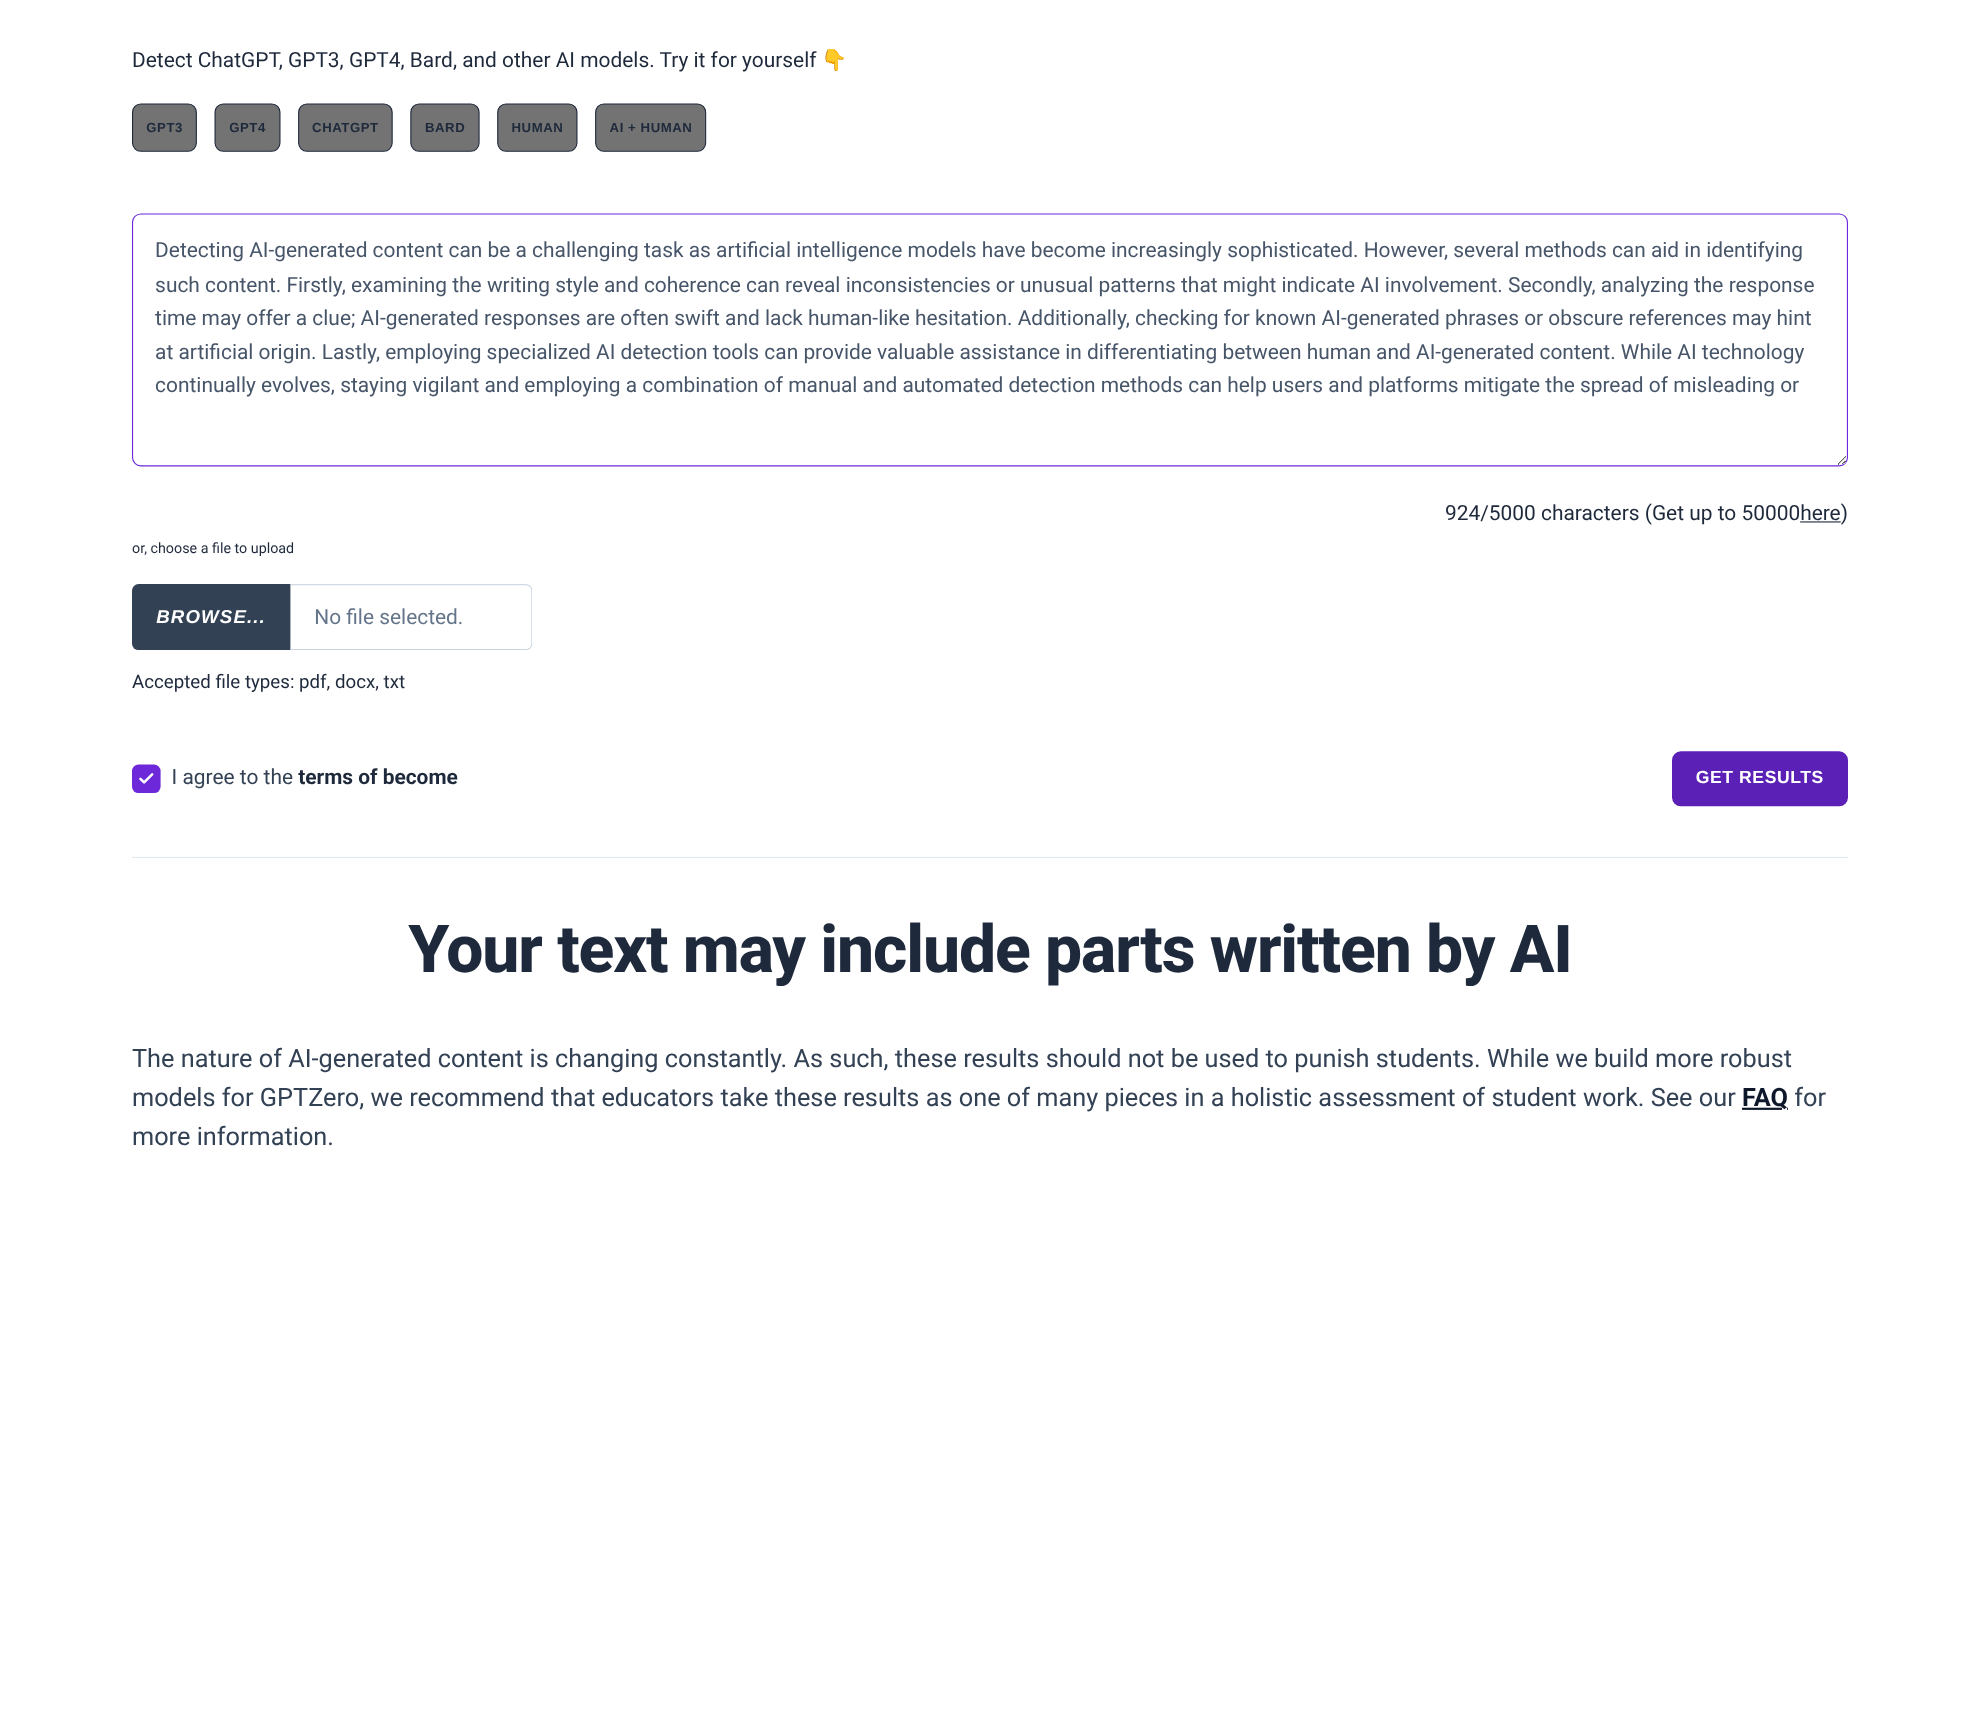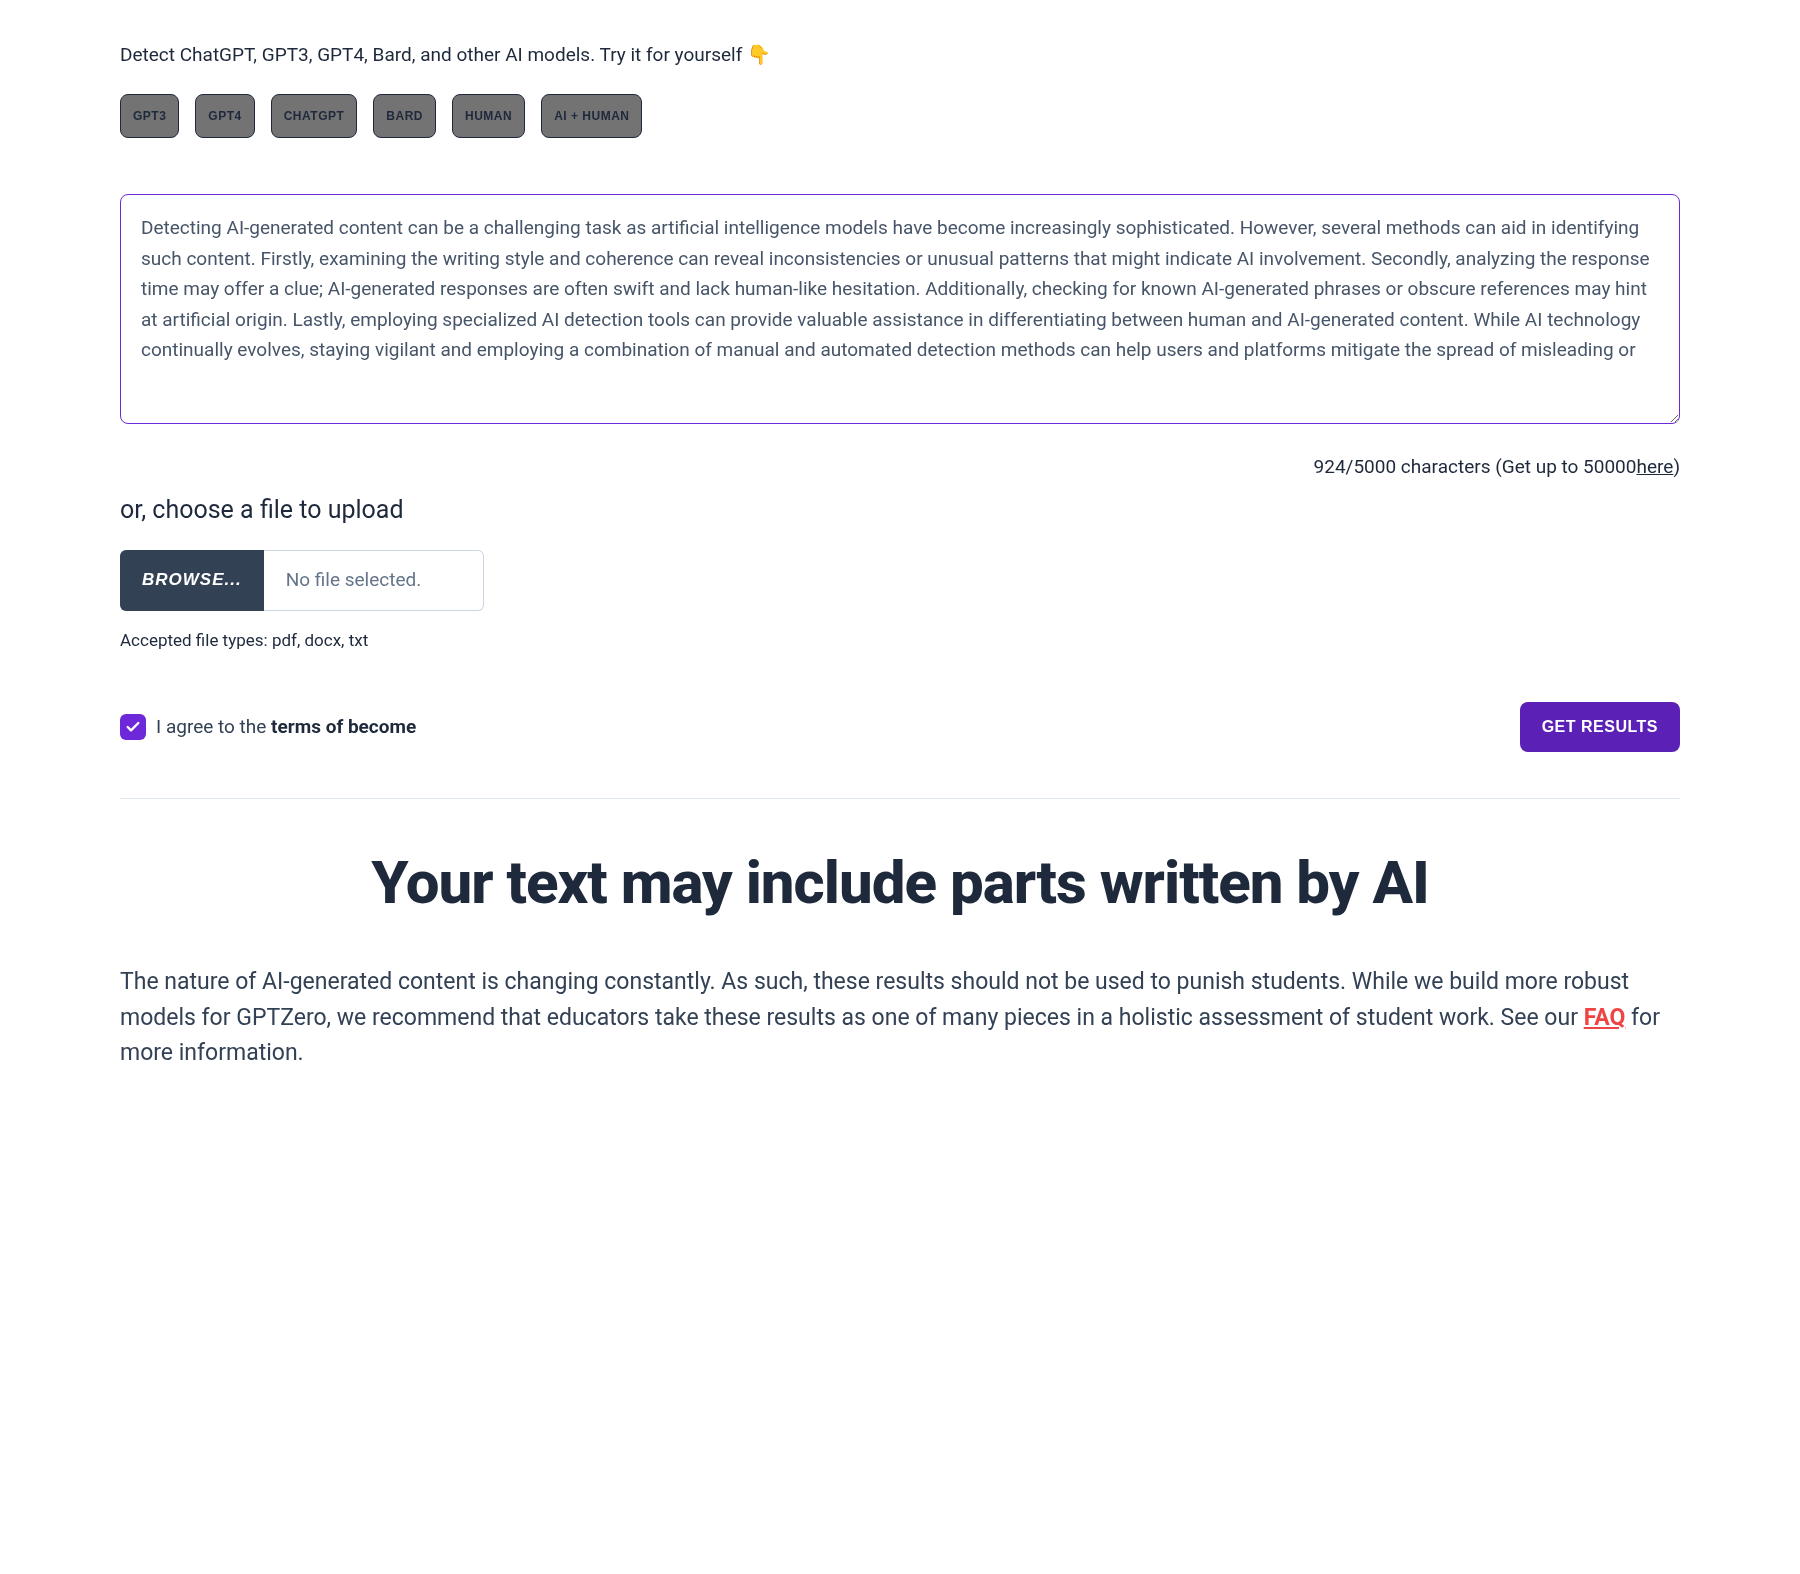--- a/index.html
+++ b/index.html
@@ -48,21 +48,21 @@
     display: flex;
     justify-content: flex-end;
     margin-top: 18px;
     color: #1e293b;
     font-size: 19px;
   }
   .char-row .link { text-decoration: underline; cursor: pointer; }
   .upload-label {
     margin-top: 8px;
     color: #1e293b;
-    font-size: 25px;
+    font-size: 13px;
     margin-bottom: 20px;
   }
   .file-row {
     display: flex;
     align-items: stretch;
   }
   .browse-btn {
     background: #334155;
     color: #fff;
     font-weight: 700;
@@ -129,21 +129,21 @@
     line-height: 1.12;
     color: #1e293b;
     letter-spacing: -1px;
   }
   .result-body {
     margin-top: 48px;
     font-size: 23px;
     color: #334155;
     line-height: 1.55;
   }
-  .result-body .faq { text-decoration: underline; font-weight:700; cursor:pointer; color:#ef4444; }
+  .result-body .faq { text-decoration: underline; font-weight:700; cursor:pointer; color:#0f172a; }
 </style>
 </head>
 <body>
 
 
 
 <div class="subtitle">Detect ChatGPT, GPT3, GPT4, Bard, and other AI models. Try it for yourself 👇</div>
 
 <div class="chips">
   <button class="chip">GPT3</button>

